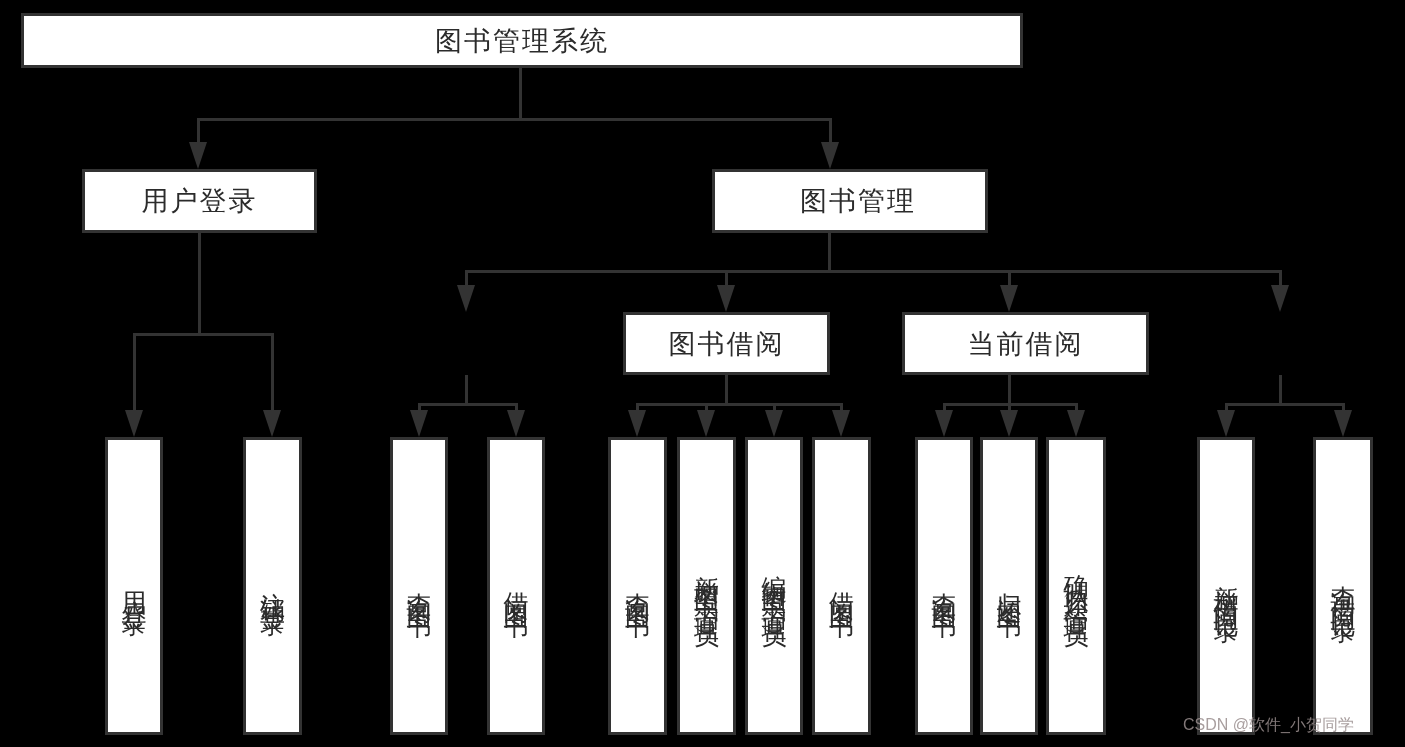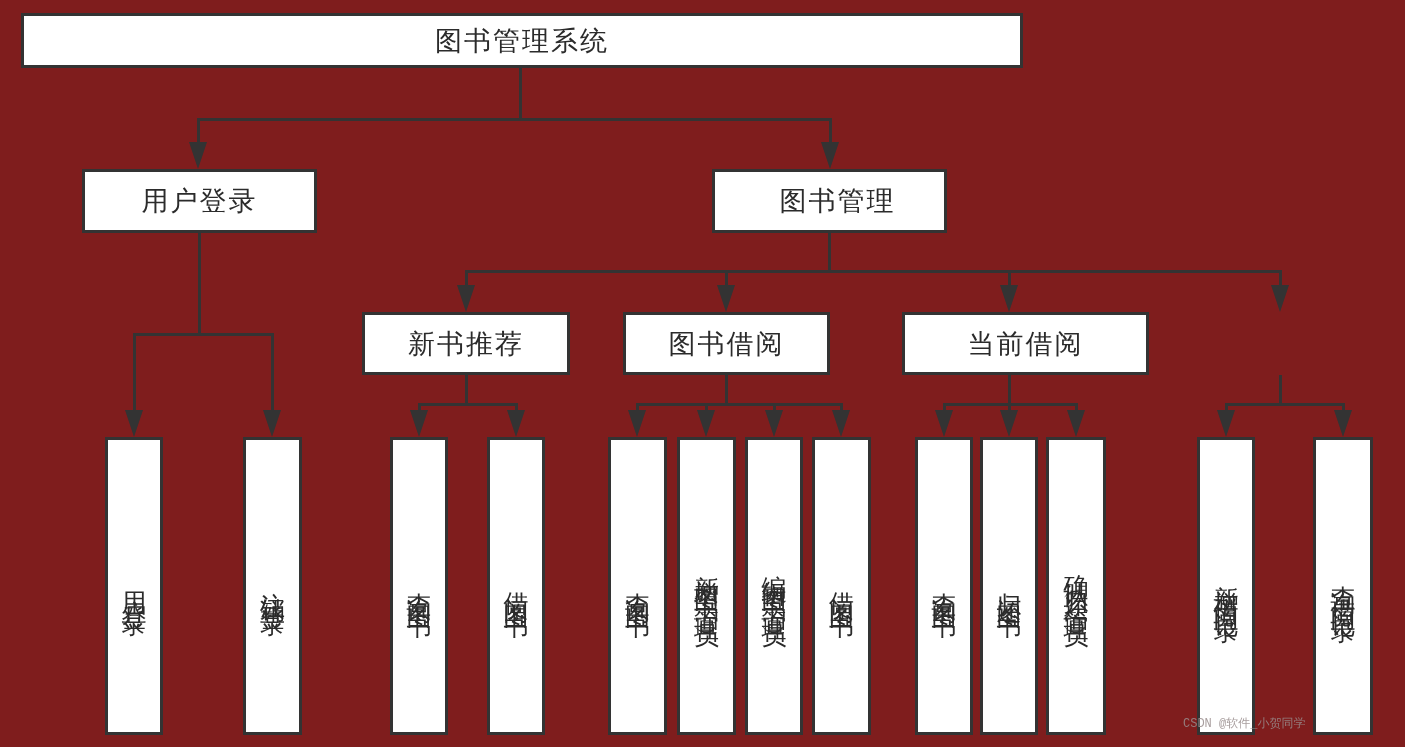--- a/index.html
+++ b/index.html
@@ -1,17 +1,17 @@
 <!DOCTYPE html>
 <html><head>
 <meta charset="utf-8">
 <style>
   html,body { margin:0; padding:0; background:#ffffff; }
   #stage {
-    position:relative; width:1405px; height:747px; background:#7f1d1d;
+    position:relative; width:1405px; height:747px; background:#000000;
     overflow:hidden;
     font-family:"Liberation Serif","DejaVu Serif",serif;
   }
   .node {
     position:absolute; box-sizing:border-box; background:#ffffff;
     border:3px solid #333333; color:#2b2b2b;
     display:flex; align-items:center; justify-content:center;
     z-index:2; text-align:center;
   }
   .hnode { font-size:27px; letter-spacing:2px; white-space:nowrap; }
@@ -20,35 +20,34 @@
     font-size:25px; letter-spacing:7px; line-height:1;
   }
   .line { position:absolute; background:#333333; z-index:1; }
   .arrow {
     position:absolute; width:0; height:0; z-index:3;
     border-left:9px solid transparent; border-right:9px solid transparent;
     border-top:27px solid #333333;
   }
   .watermark {
     position:absolute; left:1183px; top:715px; z-index:6;
-    font-family:Liberation Mono, monospace;
-    font-size:12px; color:rgba(153,141,141,0.85); white-space:nowrap;
+    font-family:Liberation Sans, sans-serif;
+    font-size:16px; color:rgba(153,141,141,0.85); white-space:nowrap;
   }
 </style>
 </head>
 <body>
 
 <div id="stage">
 
   <div class="node hnode" style="left:21px; top:13px; width:1002px; height:55px;">图书管理系统</div>
 
   <div class="node hnode" style="left:82px; top:169px; width:235px; height:64px;">用户登录</div>
-  <div class="node hnode" style="left:712px; top:169px; width:235px; height:64px;padding-left:16px;">图书管理</div>
+  <div class="node hnode" style="left:712px; top:169px; width:276px; height:64px;padding-left:16px;">图书管理</div>
 
-  <div class="node hnode" style="left:362px; top:312px; width:208px; height:63px;">新书推荐</div>
   <div class="node hnode" style="left:623px; top:312px; width:207px; height:63px;">图书借阅</div>
   <div class="node hnode" style="left:902px; top:312px; width:247px; height:63px;">当前借阅</div>
 
   <div class="node vnode" style="left:105px; top:437px; width:58px; height:298px;">用户登录</div>
   <div class="node vnode" style="left:243px; top:437px; width:59px; height:298px;">注销登录</div>
 
   <div class="node vnode" style="left:390px; top:437px; width:58px; height:298px;">查询图书</div>
   <div class="node vnode" style="left:487px; top:437px; width:58px; height:298px;">借阅图书</div>
 
   <div class="node vnode" style="left:608px; top:437px; width:59px; height:298px;">查询图书</div>

